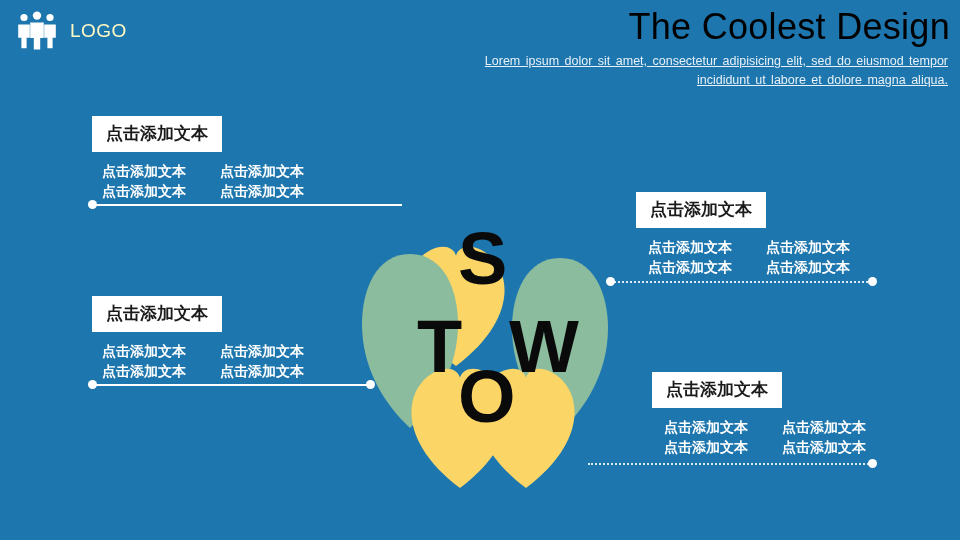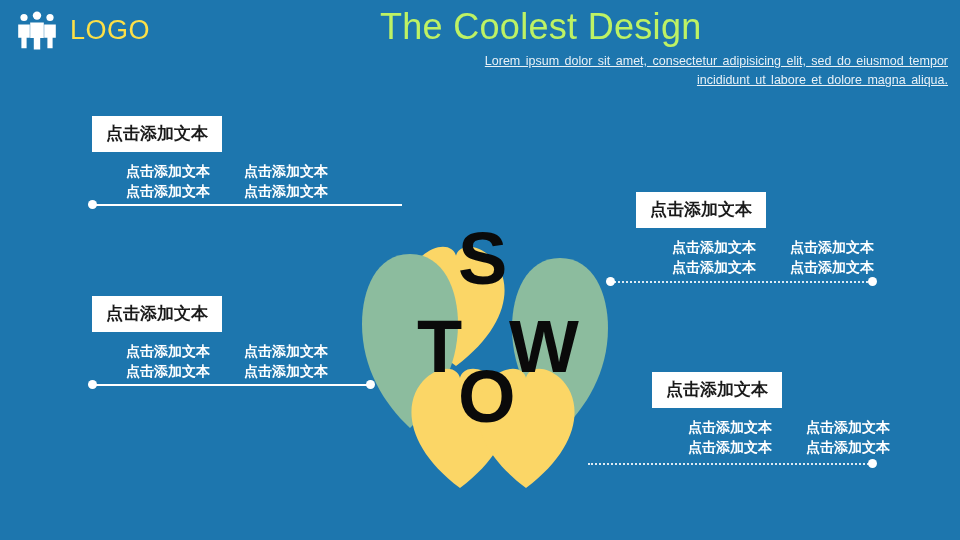--- a/index.html
+++ b/index.html
@@ -7,25 +7,25 @@
     width:960px;height:540px;overflow:hidden;
     background:#1d76ae;
     font-family:"Liberation Sans","DejaVu Sans",sans-serif;
     position:relative;
   }
   #slide{position:absolute;inset:0;width:960px;height:540px;overflow:hidden;background:#1d76ae;}
 
   
   .logo-wrap{position:absolute;left:14px;top:10px;display:flex;align-items:center;gap:10px;}
   .logo-icon{width:46px;height:40px;display:block;}
-  .logo-text{color:#fde047;font-size:27px;font-weight:400;letter-spacing:.5px;line-height:1;}
+  .logo-text{color:#fef9c3;font-size:19px;font-weight:400;letter-spacing:.5px;line-height:1;}
 
   .title{
-    position:absolute;right:20px;top:6px;width:560px;
-    color:#bef264;font-size:36px;font-weight:400;letter-spacing:.3px;line-height:1.15;
+    position:absolute;right:10px;top:6px;width:560px;text-align:right;
+    color:#000000;font-size:36px;font-weight:400;letter-spacing:.3px;line-height:1.15;
     white-space:nowrap;
   }
   .subtitle{
     position:absolute;right:12px;top:52px;width:470px;text-align:right;
     color:#e8f1f7;font-size:12.5px;line-height:1.55;word-spacing:2px;text-decoration:underline;
   }
 
   
   #art{position:absolute;left:348px;top:160px;width:300px;height:340px;}
   #art svg{display:block;width:300px;height:340px;overflow:visible;}
@@ -40,21 +40,21 @@
   .l-o{left:458px;top:360px;font-size:74px;}
 
   
   .block{position:absolute;font-weight:bold;}
   .chip{
     display:inline-block;background:#ffffff;color:#1a1a1a;
     font-size:17px;line-height:1;padding:9px 14px 10px 14px;white-space:nowrap;
     font-family:"Liberation Sans","DejaVu Sans",sans-serif;
   }
   .body-lines{margin-top:9px;color:#ffffff;font-size:14px;line-height:1.45;white-space:nowrap;}
-  .body-lines .row{display:block;margin-left:24px;}
+  .body-lines .row{display:block;}
   .body-lines .cell{display:inline-block;min-width:118px;}
 
   .rule{position:absolute;height:2px;background:#ffffff;}
   .rule.dotted{
     background:none;height:0;border-top:2px dotted rgba(255,255,255,.85);
   }
   .dot{position:absolute;width:9px;height:9px;border-radius:50%;background:#ffffff;}
 
   
   .blk-tl{left:92px;top:116px;}

